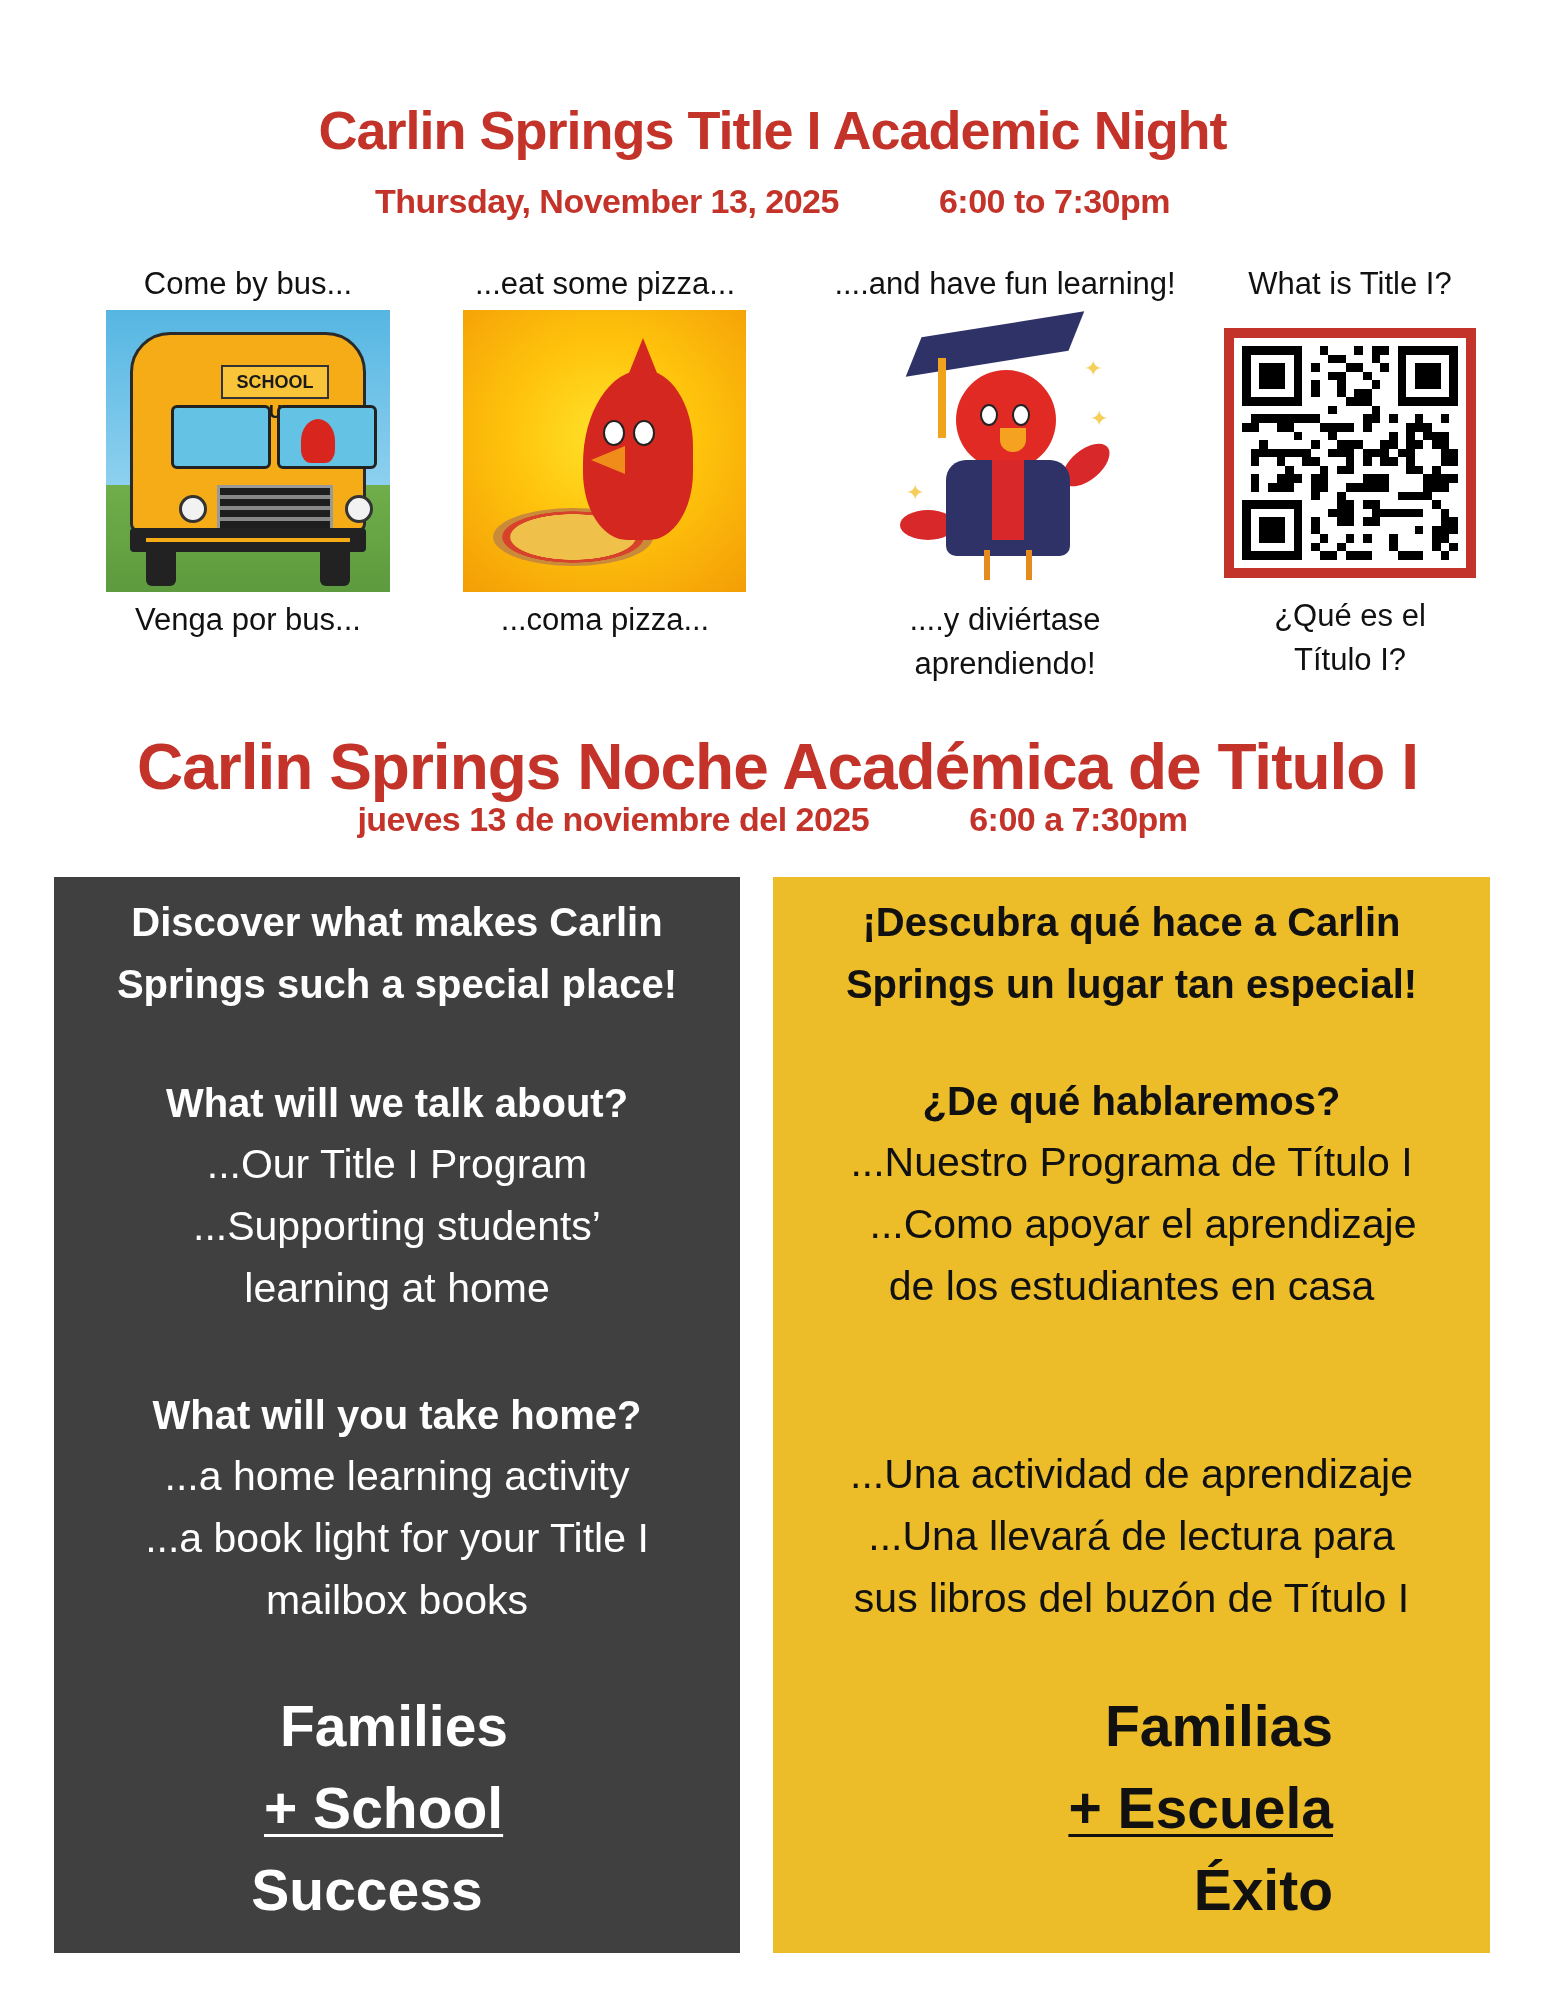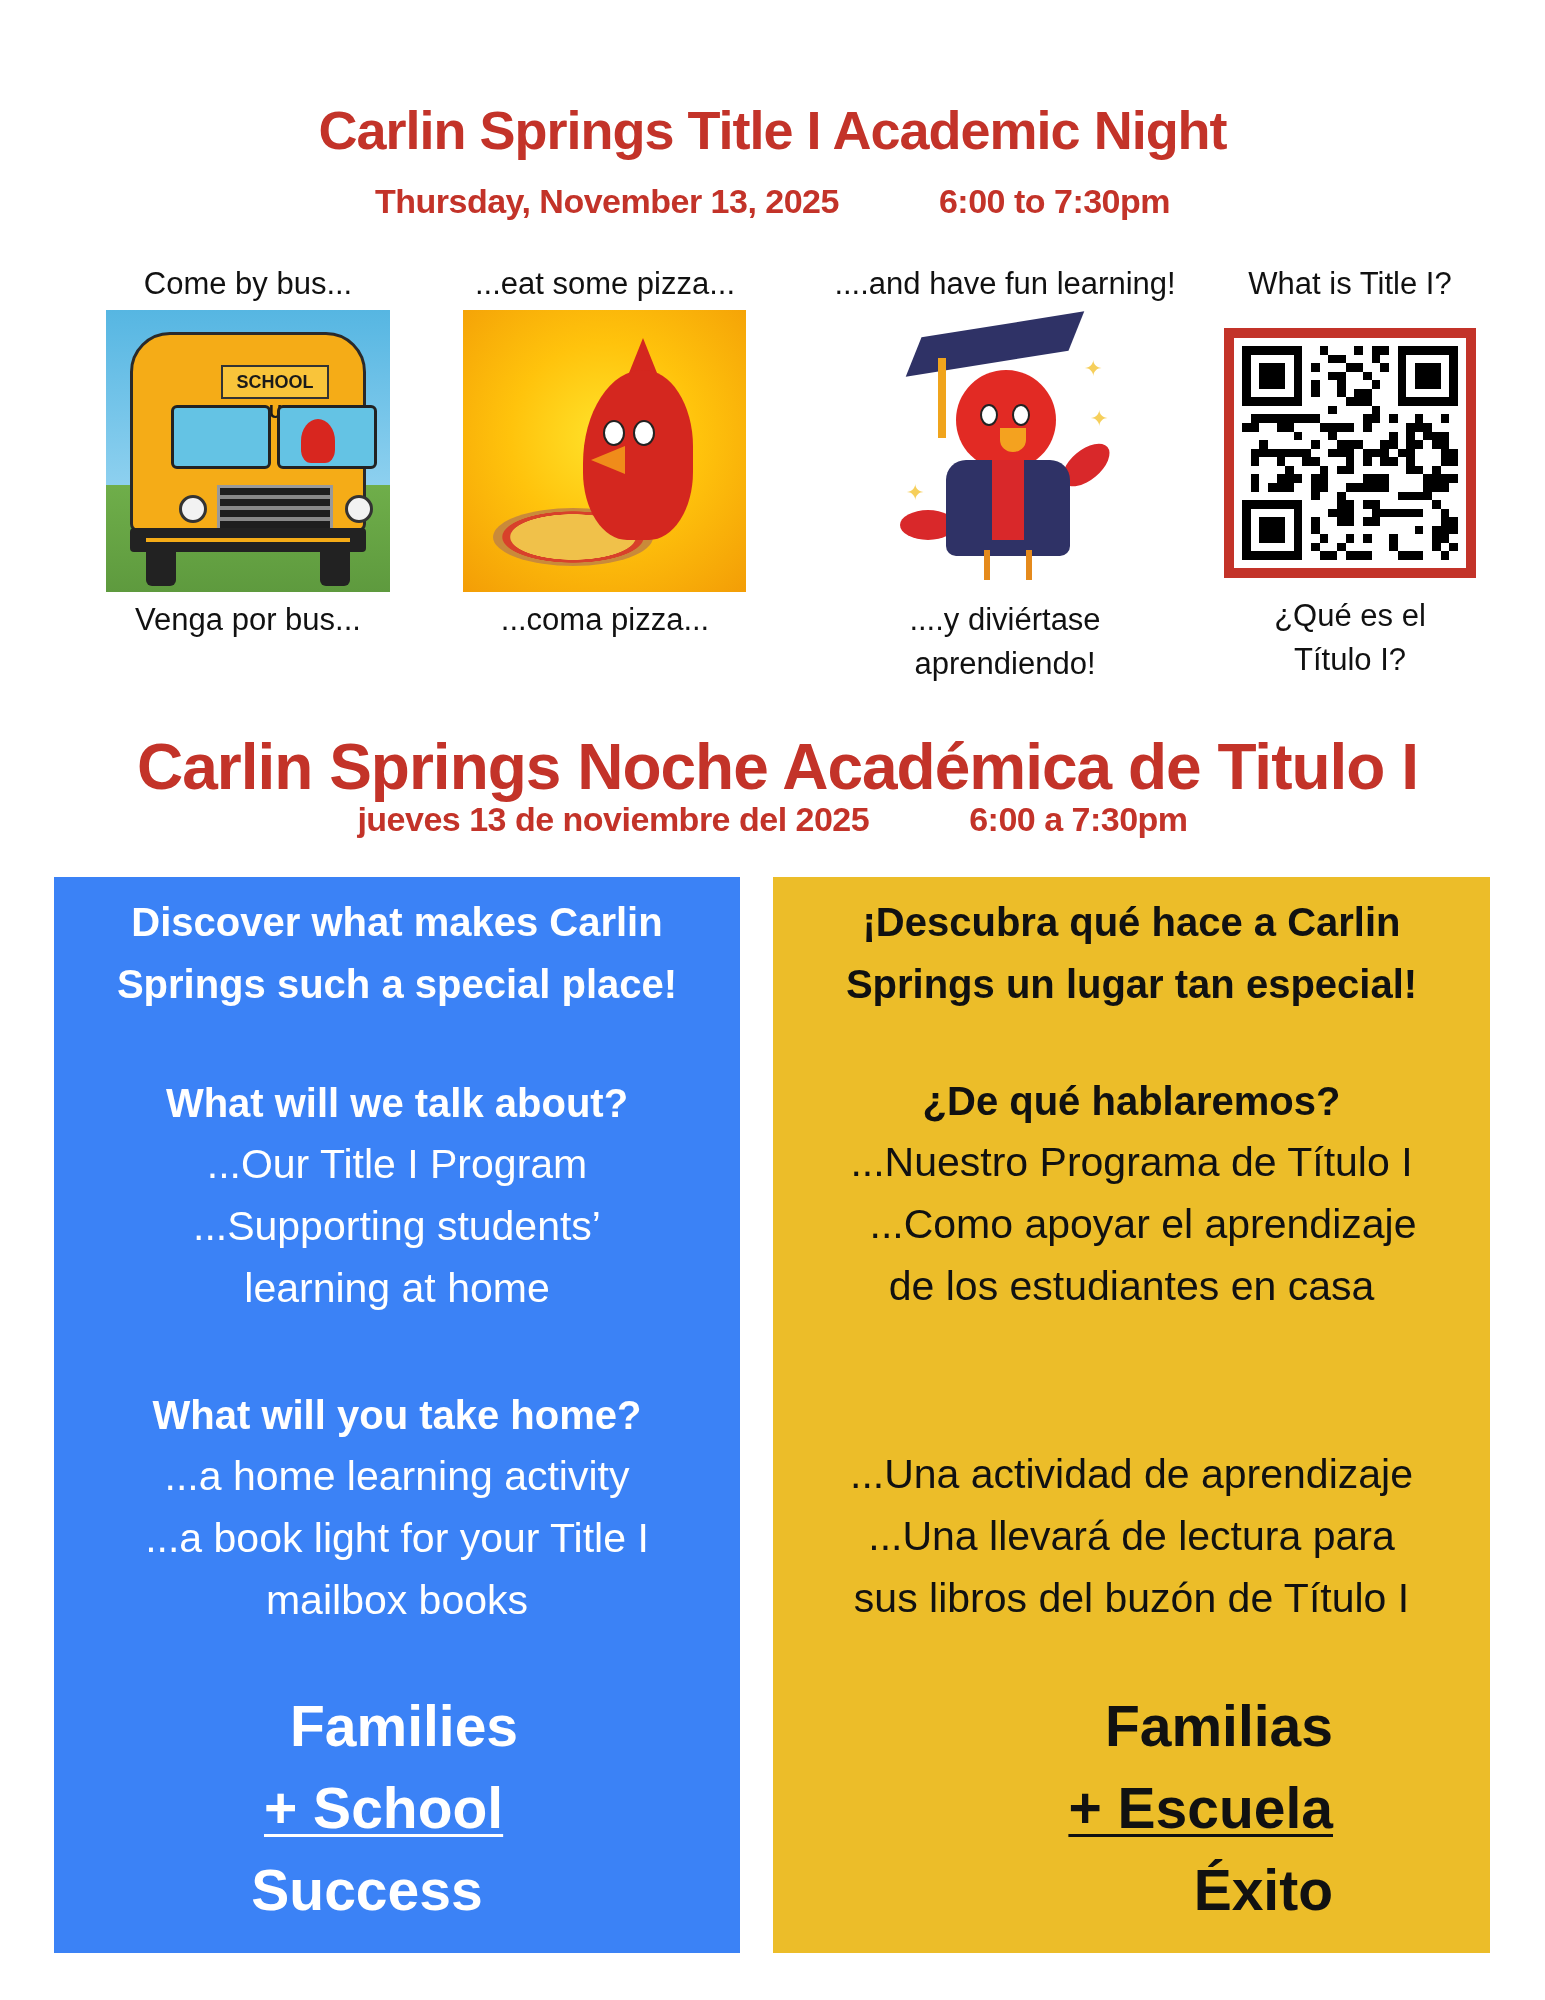--- a/index.html
+++ b/index.html
@@ -80,21 +80,21 @@
 
   
   .qr-frame { position:absolute; left:1224px; top:328px; width:252px; height:250px; background:#c33329; padding:10px; }
   .qr { width:100%; height:100%; background:#fff; padding:8px; display:grid;
         grid-template-columns: repeat(25, 1fr); grid-template-rows: repeat(25, 1fr); }
   .qr span { display:block; }
   .qr span.on { background:#000; }
 
   
   .panel { position:absolute; top: 877px; height: 1076px; text-align:center; }
-  .panel-en { left: 54px; width: 686px; background:#3b82f6; color:#ffffff; }
+  .panel-en { left: 54px; width: 686px; background:#404040; color:#ffffff; }
   .panel-es { left: 773px; width: 717px; background:#ecbd29; color:#111111; }
 
   .panel .lead { position:absolute; left:0; right:0; top: 14px; font-weight:700; font-size: 40px; line-height: 62px; }
   .panel .q { position:absolute; left:0; right:0; font-weight:700; font-size:40px; line-height:60px; }
   .panel .item { position:absolute; left:0; right:0; font-size:41px; line-height:62px; font-weight:400; }
   .panel .motto { position:absolute; font-weight:700; font-size: 57px; line-height: 82px; }
   .panel .motto.u { text-decoration: underline; text-decoration-thickness: 3px; text-underline-offset: 6px; }
 </style>
 </head>
 <body>
@@ -802,21 +802,21 @@
     <div>Springs such a special place!</div>
   </div>
   <div class="q" style="top:196px;">What will we talk about?</div>
   <div class="item" style="top:256px;">...Our Title I Program</div>
   <div class="item" style="top:318px;">...Supporting students’</div>
   <div class="item" style="top:380px;">learning at home</div>
   <div class="q" style="top:508px;">What will you take home?</div>
   <div class="item" style="top:568px;">...a home learning activity</div>
   <div class="item" style="top:630px;">...a book light for your Title I</div>
   <div class="item" style="top:692px;">mailbox books</div>
-  <div class="motto" style="left:16px;width:620px;top:808px;padding-left:48px;">Families</div>
+  <div class="motto" style="left:6px;width:620px;top:808px;padding-left:48px;">Families</div>
   <div class="motto u" style="left:210px;top:890px;">+ School</div>
   <div class="motto" style="left:0;width:626px;top:972px;">Success</div>
 </div>
 
 <div class="panel panel-es">
   <div class="lead">
     <div>¡Descubra qué hace a Carlin</div>
     <div>Springs un lugar tan especial!</div>
   </div>
   <div class="q" style="top:194px;">¿De qué hablaremos?</div>

